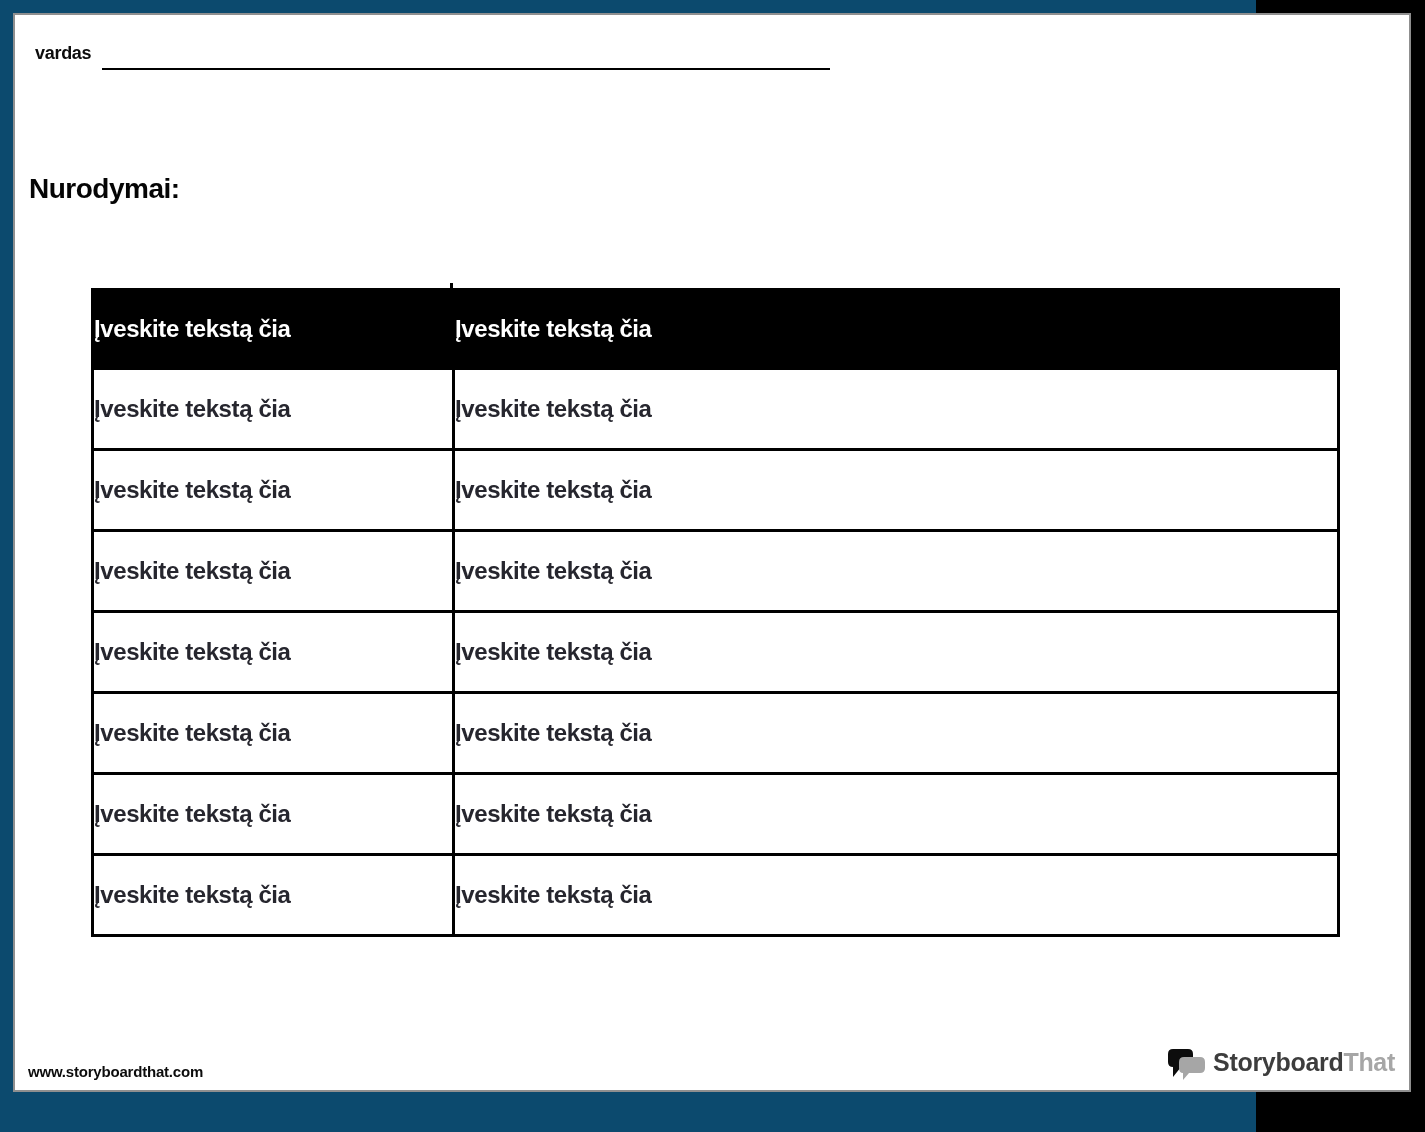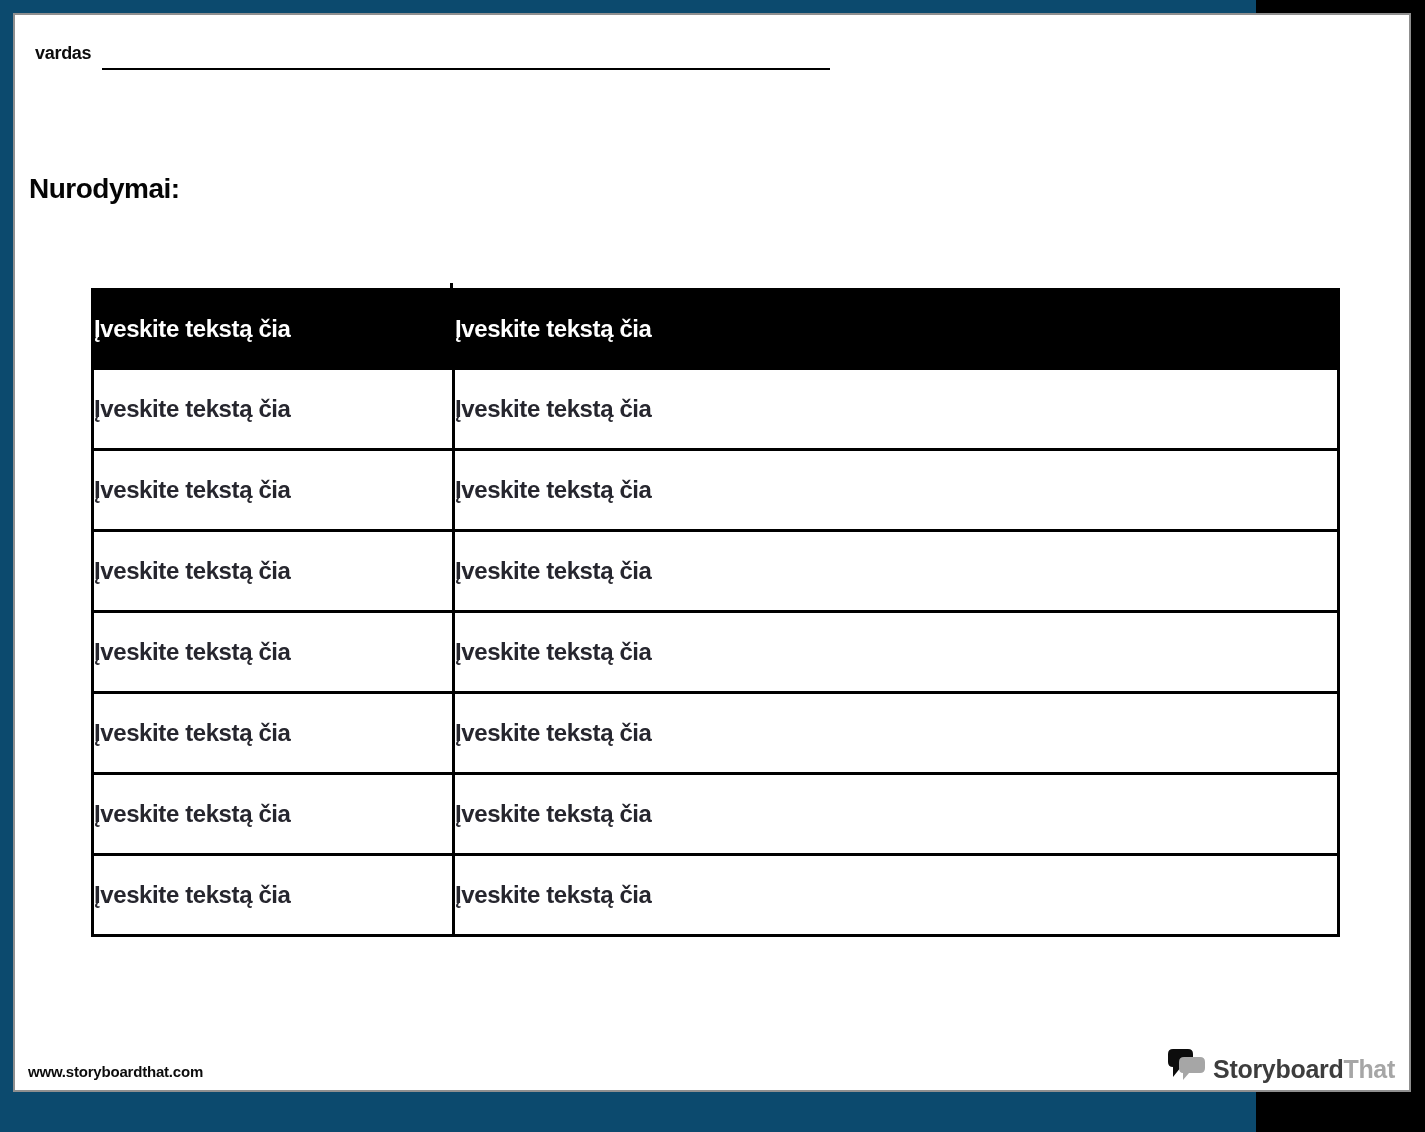--- a/index.html
+++ b/index.html
@@ -79,21 +79,21 @@
 
   
   .footer-url {
     position: absolute; left: 13px; top: 1012px;
     font-size: 15px; font-weight: bold; color: #0c0c0c;
     letter-spacing: -0.2px;
     margin-top: 36px;
   }
   .logo {
     position: absolute; right: 14px; top: 1033px;
-    display: flex; align-items: center; gap: 6px;
+    display: flex; align-items: flex-start; gap: 6px;
   }
   .logo-text { font-size: 25px; letter-spacing: -0.3px; font-weight: 600; }
   .logo-primary { color: #3d3d3d; }
   .logo-secondary { color: #a6a6a6; }
 </style>
 </head>
 <body>
 
 <div class="frame">
   <div class="page">

